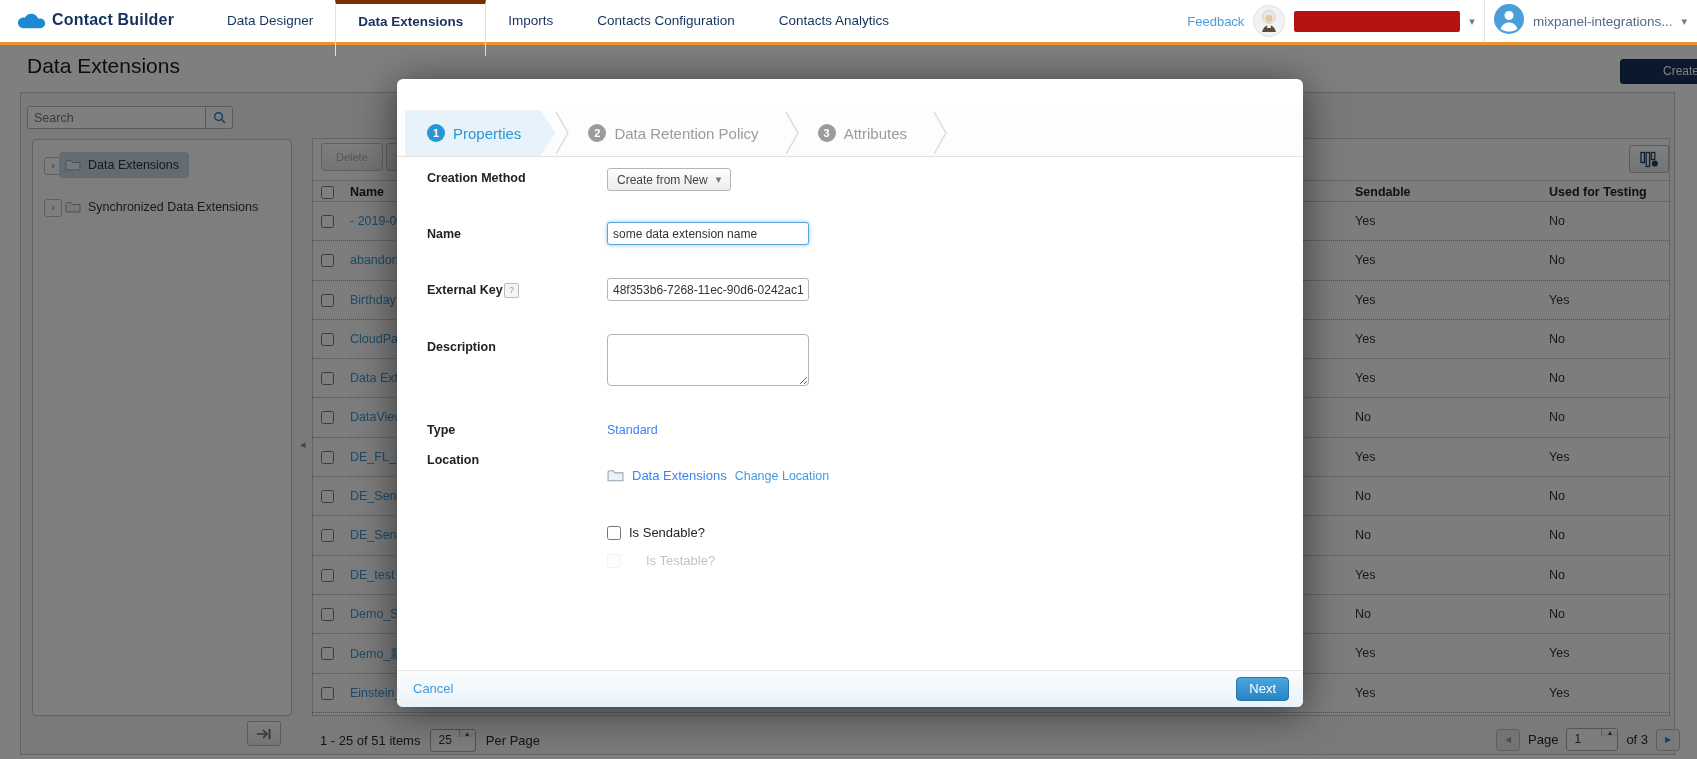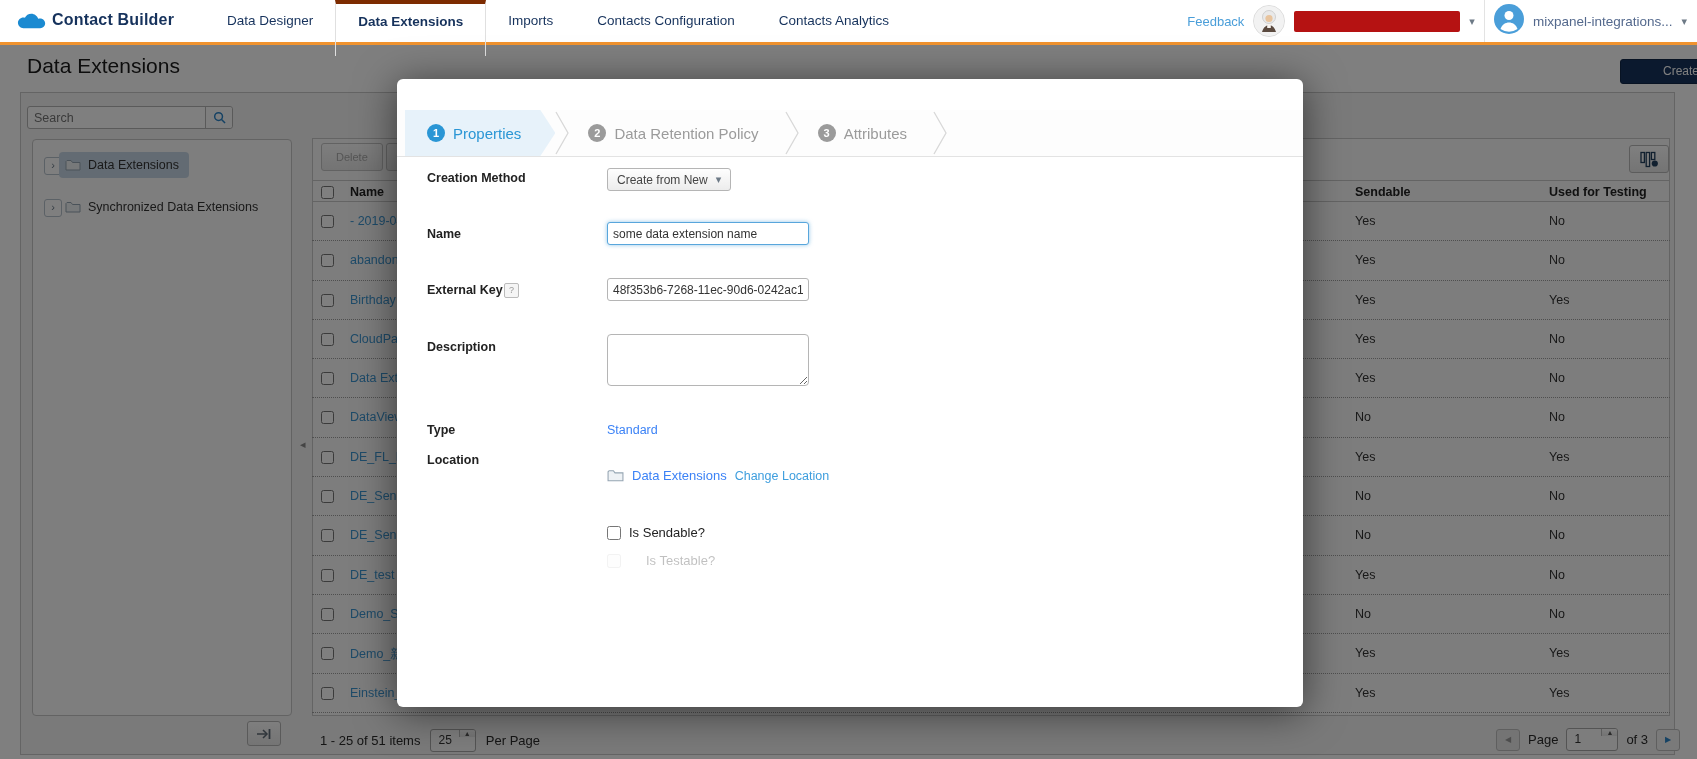--- a/index.html
+++ b/index.html
@@ -370,14 +370,18 @@
 
     <span class="ctl chk-row" style="top:446px;">
       <input type="checkbox" style="">
       <span>Is Sendable?</span>
     </span>
     <span class="ctl chk-row disabled" style="top:474px;gap:25px;">
       <input type="checkbox" disabled="" style="">
       <span>Is Testable?</span>
     </span>
 
+    <div class="modal-footer">
+      <span class="cancel-link">Cancel</span>
+      <span class="next-btn">Next</span>
+    </div>
   </div>
 </div>
 
 </body></html>

